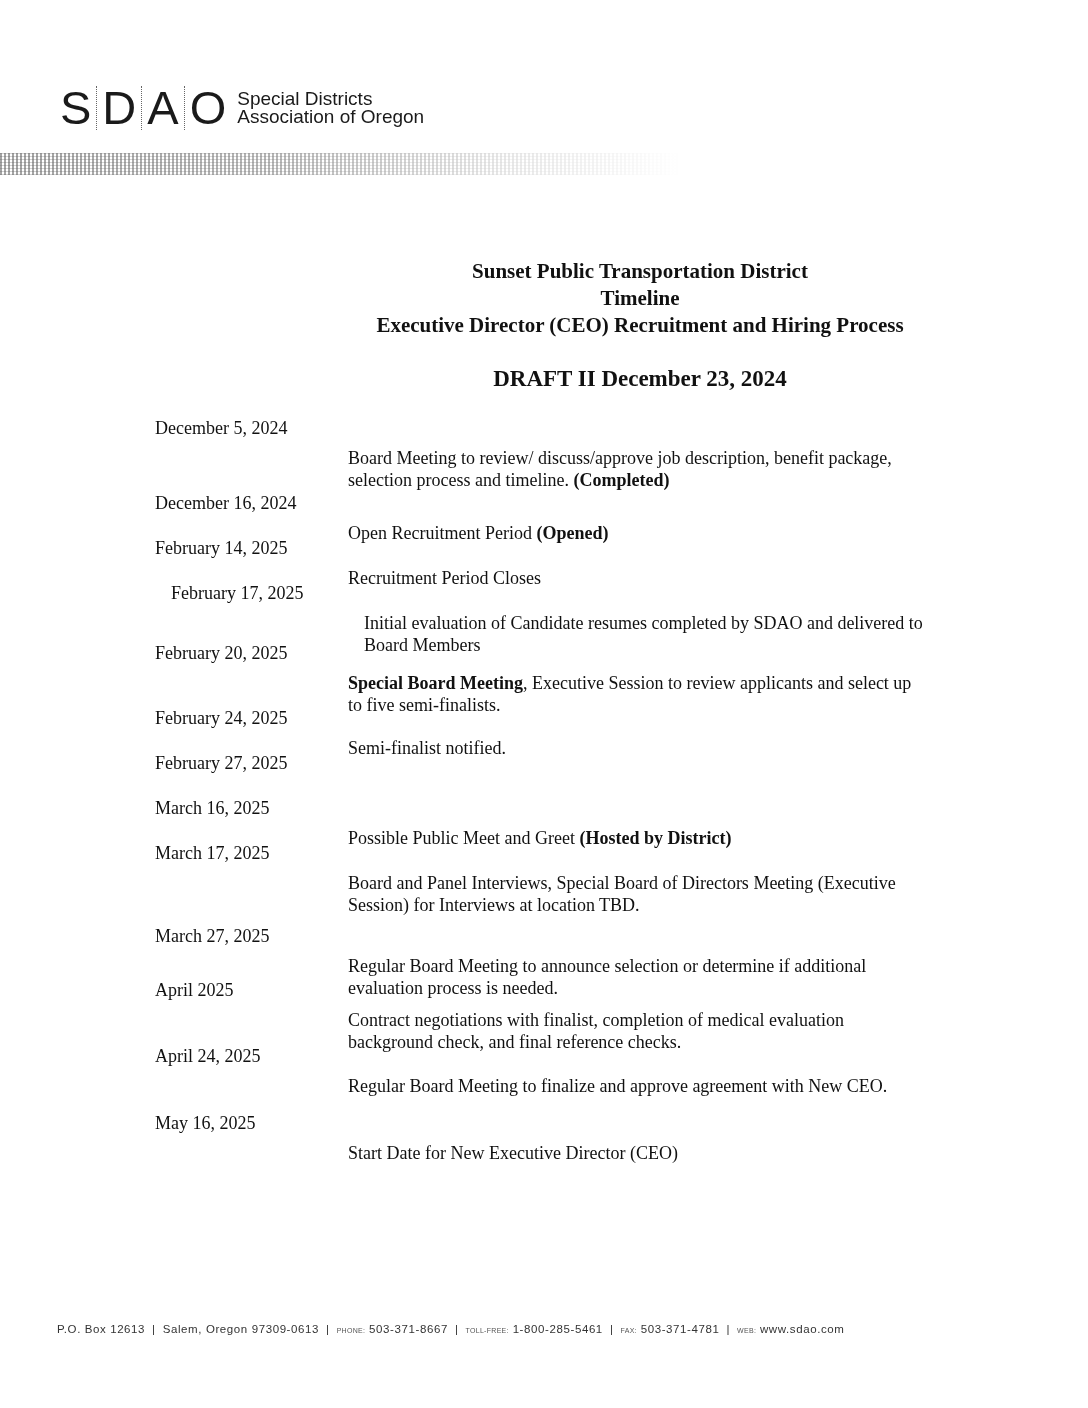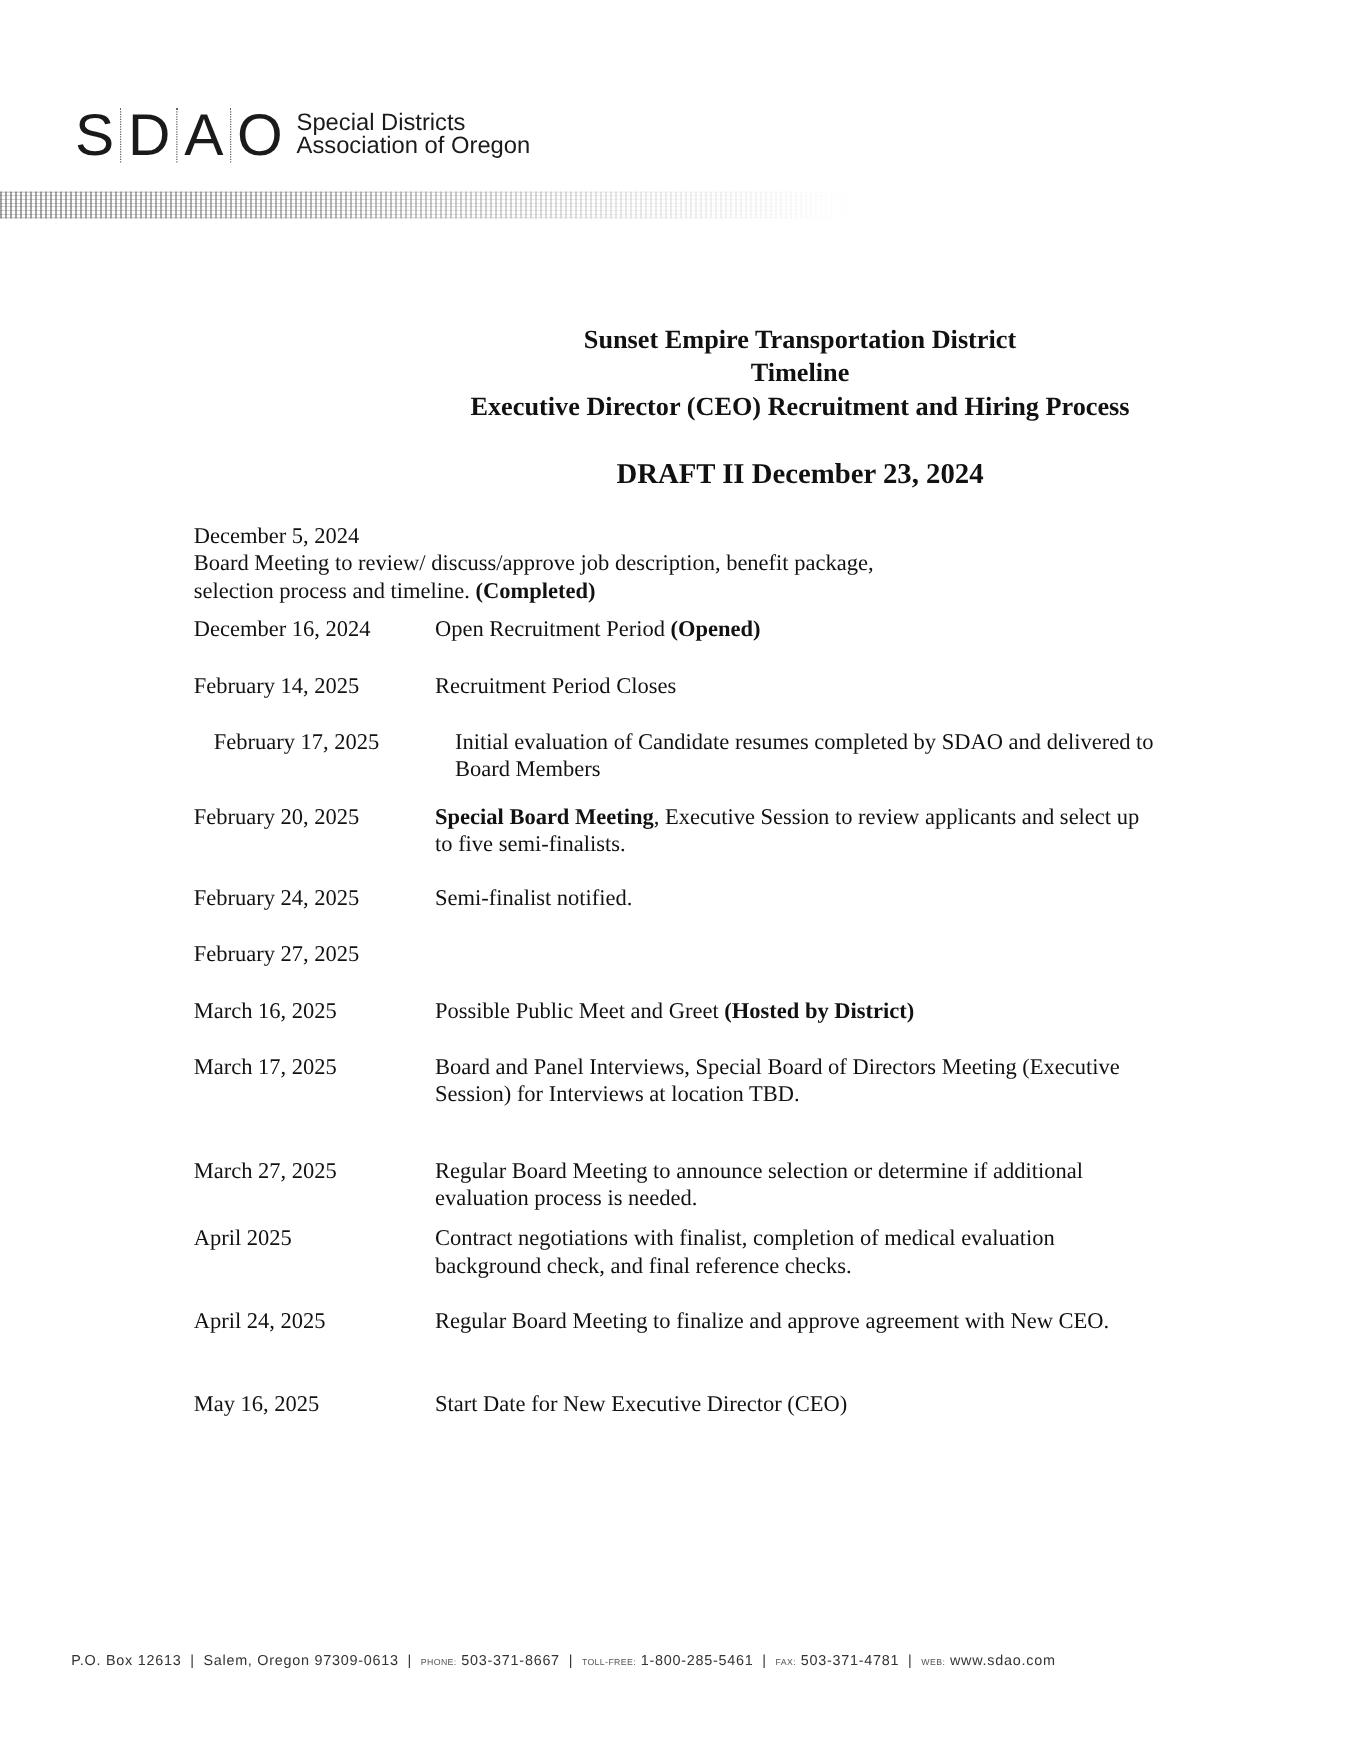--- a/index.html
+++ b/index.html
@@ -17,21 +17,21 @@
     -webkit-mask-image: linear-gradient(90deg, rgba(0,0,0,1) 0%, rgba(0,0,0,0.8) 40%, rgba(0,0,0,0.25) 75%, rgba(0,0,0,0) 100%);
     mask-image: linear-gradient(90deg, rgba(0,0,0,1) 0%, rgba(0,0,0,0.8) 40%, rgba(0,0,0,0.25) 75%, rgba(0,0,0,0) 100%);
   }
 
   .title-block { position: absolute; left: 240px; width: 800px; top: 258px; text-align: center; font-weight: bold; font-size: 21px; line-height: 27px; }
   .draft { position: absolute; left: 240px; width: 800px; top: 366px; text-align: center; font-weight: bold; font-size: 23px; }
 
   .timeline { position: absolute; left: 155px; top: 417px; width: 800px; }
   .row { display: flex; font-size: 18px; line-height: 22px; }
   .row .date { width: 193px; flex: none; }
-  .row .desc { width: 580px; }
+  .row .desc { width: 580px; margin-top: 30px; }
   .row .desc b { font-weight: bold; }
 
   .footer { position: absolute; left: 57px; top: 1323px; font-family: "Liberation Sans", sans-serif; font-size: 11.5px; color: #333; letter-spacing: 0.6px; white-space: nowrap; }
   .footer .sep { margin: 0 7px; }
   .footer .lbl { font-size: 7px; letter-spacing: 0.3px; color: #555; }
 </style>
 </head>
 <body>
 
 <div class="logo">
@@ -46,29 +46,29 @@
   </div>
   <div class="logo-text">
     <div>Special Districts</div>
     <div>Association of Oregon</div>
   </div>
 </div>
 
 <div class="noise-band"></div>
 
 <div class="title-block">
-  <div>Sunset Empire Transportation District</div>
+  <div>Sunset Public Transportation District</div>
   <div>Timeline</div>
   <div>Executive Director (CEO) Recruitment and Hiring Process</div>
 </div>
 
 <div class="draft">DRAFT II December 23, 2024</div>
 
 <div class="timeline" id="timeline">
-    <div class="row" style="position: absolute; top: 0px; left: 0px; flex-direction: column;">
+    <div class="row" style="position: absolute; top: 0px; left: 0px;">
       <div class="date">December 5, 2024</div>
       <div class="desc"><b></b><span>Board Meeting to review/ discuss/approve job description, benefit package, selection process and timeline. </span><b>(Completed)</b></div>
     </div>
     <div class="row" style="position: absolute; top: 75px; left: 0px;">
       <div class="date">December 16, 2024</div>
       <div class="desc"><b></b><span>Open Recruitment Period </span><b>(Opened)</b></div>
     </div>
     <div class="row" style="position: absolute; top: 120px; left: 0px;">
       <div class="date">February 14, 2025</div>
       <div class="desc"><b></b><span>Recruitment Period Closes</span><b></b></div>

